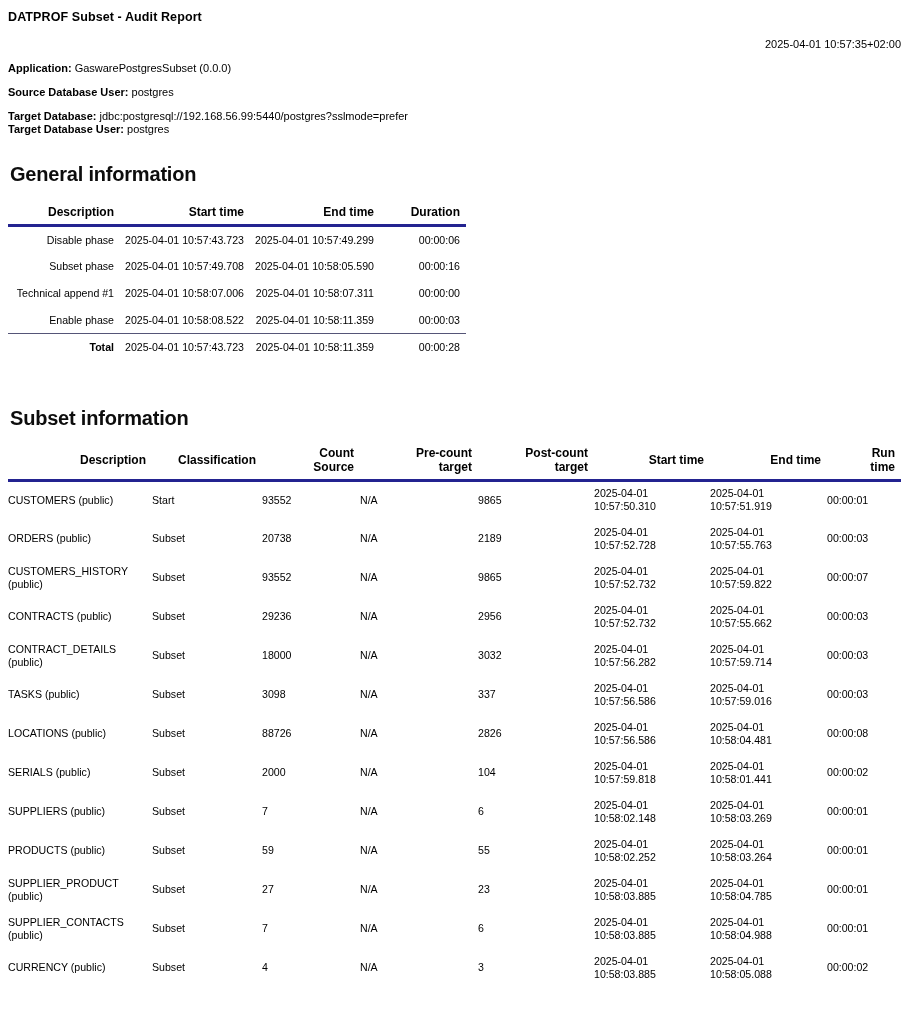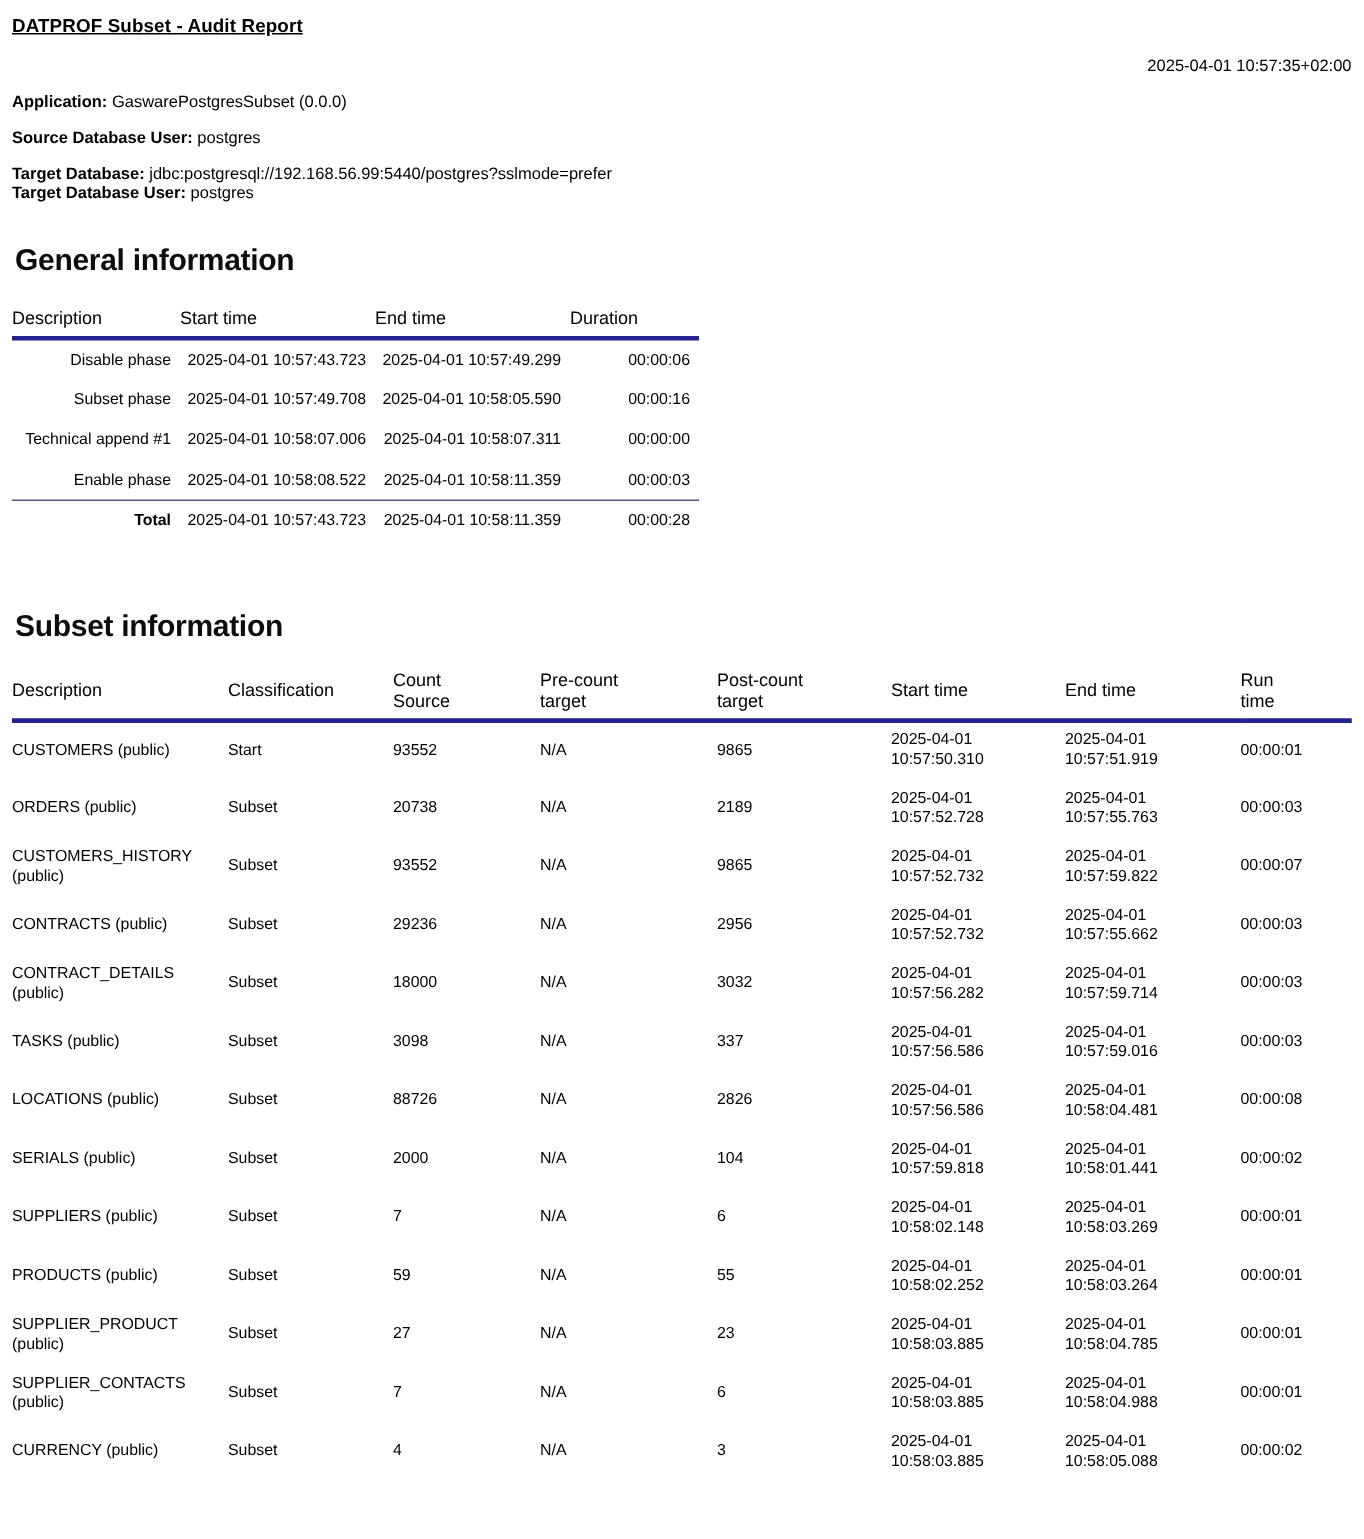--- a/index.html
+++ b/index.html
@@ -10,43 +10,42 @@
     font-family: "Liberation Sans", sans-serif;
     font-size: 11px;
     color: #000000;
     padding: 8px 8px 40px 8px;
   }
   .report-title {
     font-size: 12.5px;
     font-weight: bold;
     margin: 2px 0 0 0;
     letter-spacing: 0.1px;
-    text-decoration: underline;
   }
   .meta-line { margin-top: 14px; line-height: 13px; text-align: right; }
   .meta-block { margin-top: 11px; line-height: 13px; }
   .lbl { font-weight: bold; }
   h2.section-heading {
     font-size: 20px;
     font-weight: bold;
     margin: 2px;
     letter-spacing: -0.2px;
     color: #0d0d0d;
   }
   #general-heading { margin-top: 27px; }
   #subset-heading { margin-top: 46px; }
 
   table {
     border-collapse: collapse;
     table-layout: fixed;
   }
   th {
-    text-align: left;
+    text-align: right;
     font-size: 12px;
-    font-weight: normal;
+    font-weight: bold;
     vertical-align: middle;
     padding: 0 6px 5px 0;
     white-space: pre-line;
     border-bottom: 3px solid #232390;
   }
   td {
     vertical-align: middle;
     padding: 0 6px 0 0;
     overflow: visible;
   }

